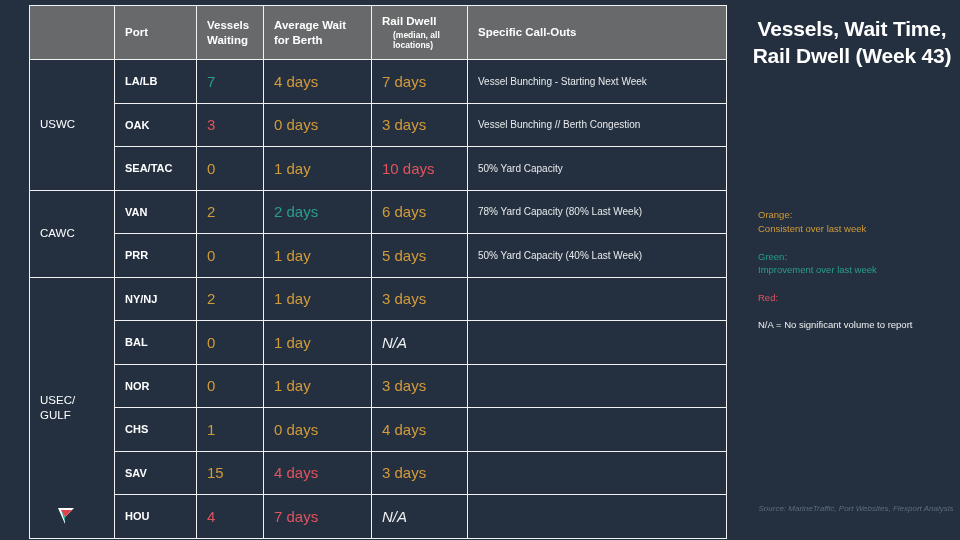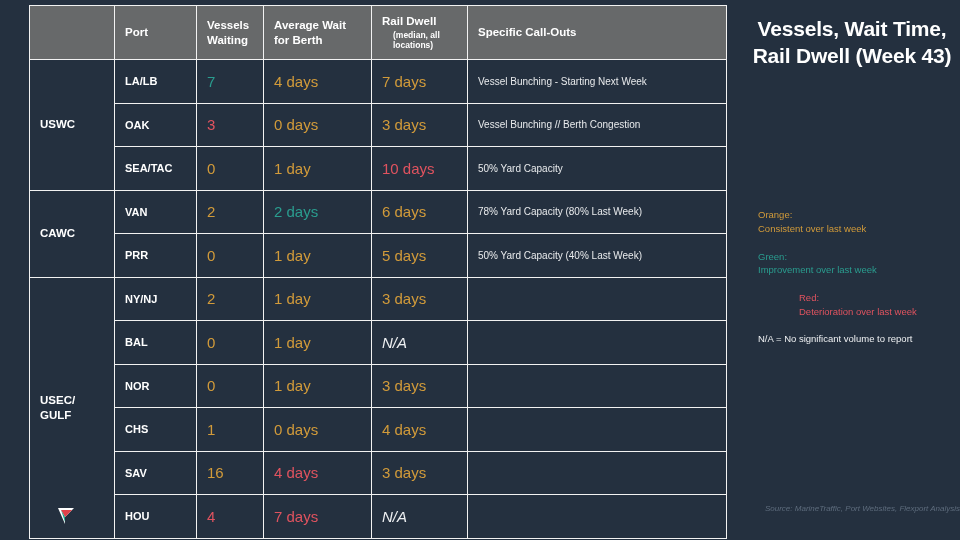--- a/index.html
+++ b/index.html
@@ -50,21 +50,21 @@
     font-size:8.5px;
     font-weight:bold;
     line-height:1.25;
     margin-top:1px;
     padding-left:11px;
   }
 
   tbody td { background:#24303f; height:43.5px; }
 
   td.group {
-    color:#ffffff; font-size:11.5px; font-weight:bold;
+    color:#ffffff; font-size:11.5px; font-weight:normal;
     text-align:left; line-height:1.3;
     position:relative;
   }
   td.port {
     color:#ffffff; font-size:11px; font-weight:bold;
   }
   td.val { font-size:15px; }
   td.callout { color:#e8eaec; font-size:10px; }
 
   .c-green  { color:#2a9d8f; }
@@ -87,21 +87,21 @@
     text-align:center;
   }
   #legend { position:absolute; left:6px; top:208px; width:200px; }
   .leg-block { margin-bottom:14px; font-size:9.5px; line-height:1.45; }
   .leg-block .lbl { display:block; }
   .leg-block .desc { display:block; }
   #legend-na { color:#eef0f2; font-size:9.5px; margin-top:4px; }
   #source {
     position:absolute; left:0; top:504px; width:208px;
     color:#5d6b7c; font-size:8px; font-style:italic;
-    text-align:right;
+    text-align:center;
   }
 </style>
 </head>
 <body>
 
 <div id="root">
 
   <div id="table-wrap">
     <table class="grid">
       <colgroup>
@@ -191,21 +191,21 @@
           </tr>
           <tr>
             <td class="port">CHS</td>
             <td class="val c-orange">1</td>
             <td class="val c-orange">0 days</td>
             <td class="val c-orange">4 days</td>
             <td class="callout"></td>
           </tr>
           <tr>
             <td class="port">SAV</td>
-            <td class="val c-orange">16</td>
+            <td class="val c-orange">15</td>
             <td class="val c-red">4 days</td>
             <td class="val c-orange">3 days</td>
             <td class="callout"></td>
           </tr>
           <tr>
             <td class="port">HOU</td>
             <td class="val c-red">4</td>
             <td class="val c-red">7 days</td>
             <td class="val c-white">N/A</td>
             <td class="callout"></td>
@@ -219,23 +219,22 @@
 
     <div id="legend">
         <div class="leg-block" style="color: rgb(210, 155, 58);">
           <span class="lbl">Orange:</span>
           <span class="desc">Consistent over last week</span>
         </div>
         <div class="leg-block" style="color: rgb(42, 157, 143);">
           <span class="lbl">Green:</span>
           <span class="desc">Improvement over last week</span>
         </div>
-        <div class="leg-block" style="color: rgb(224, 83, 95); margin-left: 41px;">
+        <div class="leg-block" style="color: rgb(224, 83, 95);">
           <span class="lbl">Red:</span>
-          <span class="desc">Deterioration over last week</span>
         </div>
         <div id="legend-na">N/A = No significant volume to report</div>
       </div>
 
     <div id="source">Source: MarineTraffic, Port Websites, Flexport Analysis</div>
   </div>
 
 </div>
 
 </body></html>

